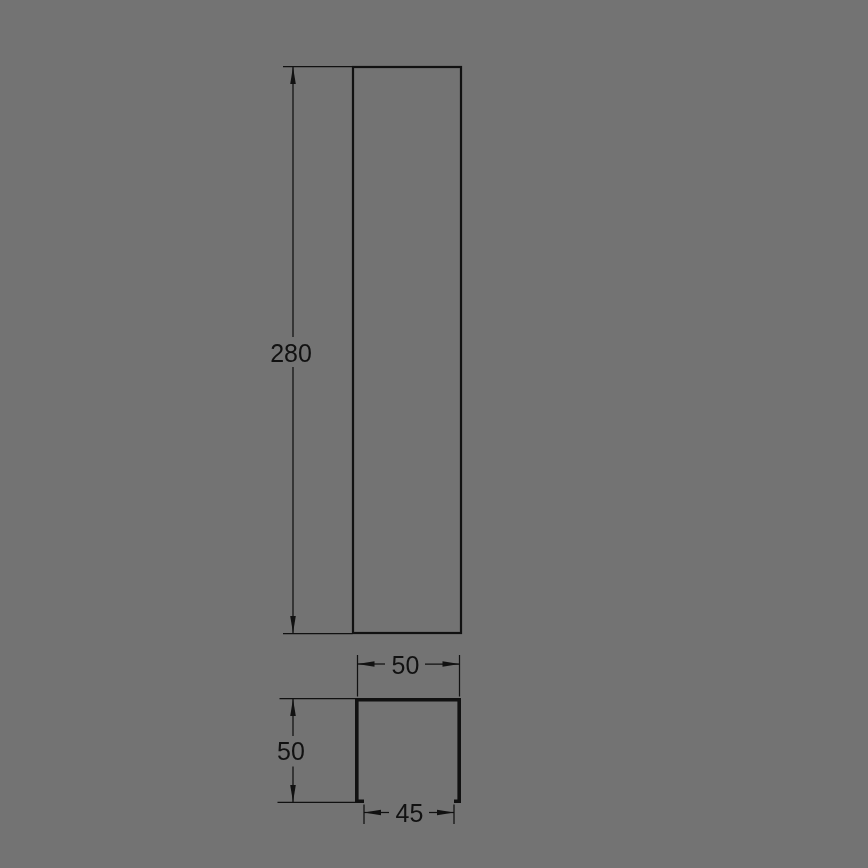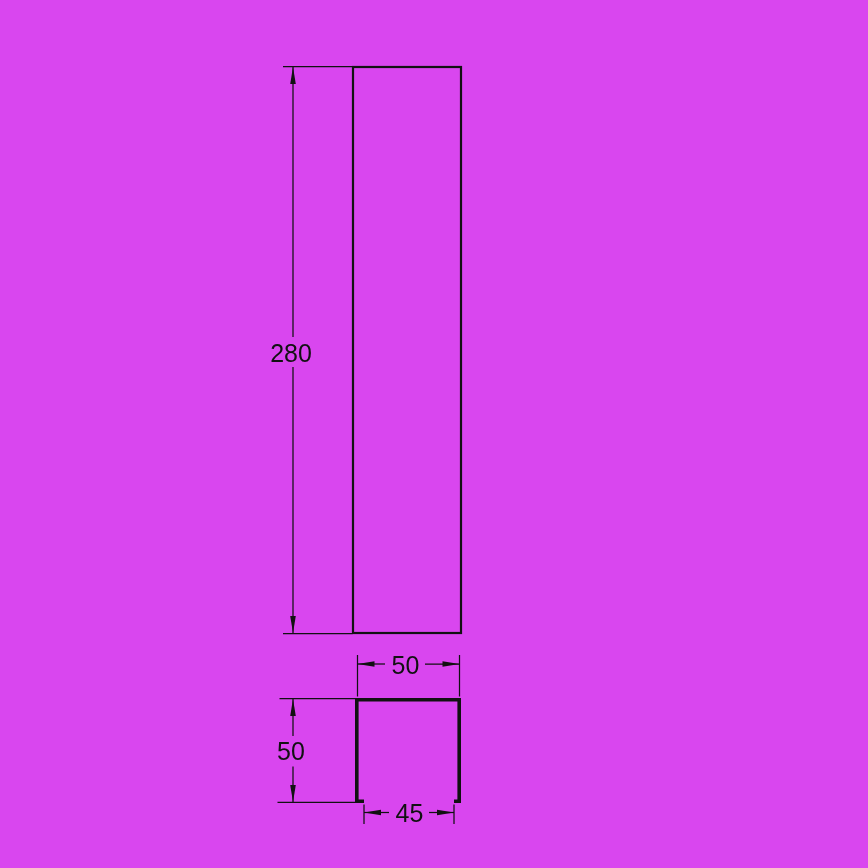--- a/index.html
+++ b/index.html
@@ -5,21 +5,21 @@
   html, body {
     margin: 0;
     padding: 0;
     background: #ffffff;
     font-family: "Liberation Sans", sans-serif;
   }
   .stage {
     position: relative;
     width: 868px;
     height: 868px;
-    background: #d946ef;
+    background: #737373;
     overflow: hidden;
     text-align: center;
   }
   svg.drawing {
     display: block;
     width: 868px;
     height: 868px;
   }
   .nofill { fill: none; }
   .w-thin  { stroke-width: 1.25; }

